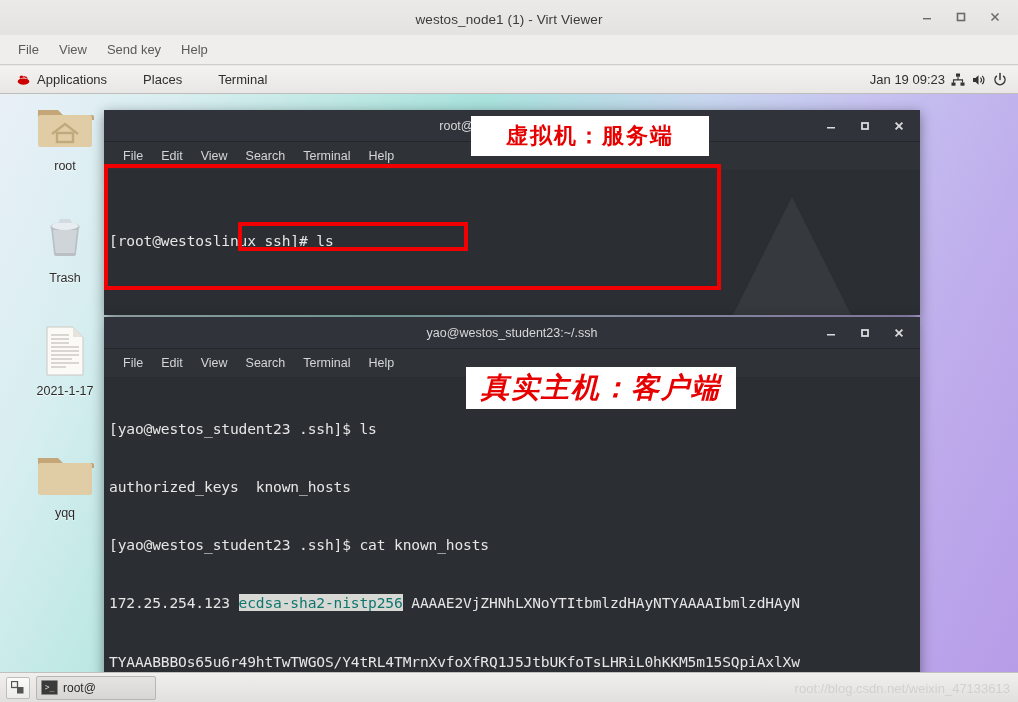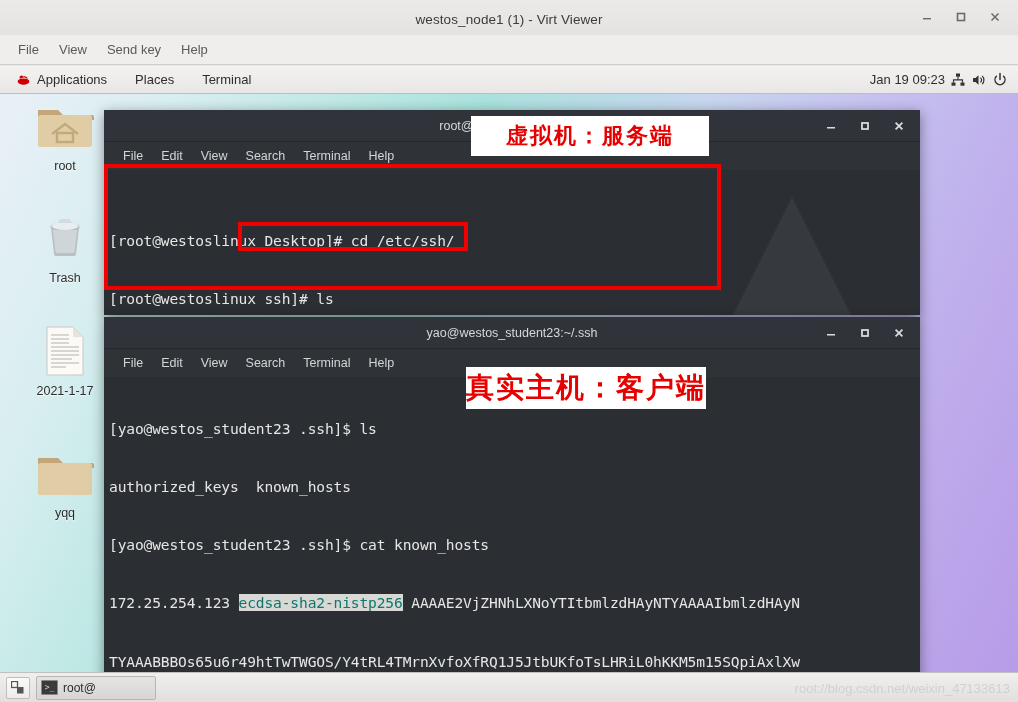--- a/index.html
+++ b/index.html
@@ -53,21 +53,21 @@
   }
 
   
   .gnome-panel {
     position: absolute; left: 0; top: 66px;
     width: 1018px; height: 28px;
     background: linear-gradient(to bottom,#f3f2f0 0%, #e9e7e5 100%);
     border-bottom: 1px solid #bfbdba;
     display: flex; align-items: center;
   }
-  .gp-left { display: flex; align-items: center; gap: 8px; padding-left: 6px; }
+  .gp-left { display: flex; align-items: center; gap: 16px; padding-left: 6px; }
   .gp-item {
     font-size: 13px; color: #2e2e2e;
     padding: 2px 10px; cursor: default;
     display: flex; align-items: center; gap: 6px;
   }
   .redhat-icon { width: 15px; height: 15px; display:block; }
   .gp-right {
     margin-left: auto; display: flex; align-items: center;
     gap: 4px; padding-right: 10px;
   }
@@ -374,21 +374,20 @@
         <span class="tm-item">Edit</span>
         <span class="tm-item">View</span>
         <span class="tm-item">Search</span>
         <span class="tm-item">Terminal</span>
         <span class="tm-item">Help</span>
       </div>
       <div class="term-body" style="height:144px;">
         <svg class="ghost" viewBox="0 0 200 150">
           <path d="M40 140 L100 20 L160 140 Z" fill="#ffffff"></path>
         </svg>
-        <div class="tline">[root@westoslinux Desktop]# cd /etc/ssh/</div>
         <div class="tline">[root@westoslinux ssh]# ls</div>
         
         
         
         
         
       </div>
     </div>
 
     <div class="red-box" style="left:104px; top:70px; width:617px; height:126px;"></div>
@@ -431,21 +430,21 @@
         <div class="tline">authorized_keys  known_hosts</div>
         <div class="tline">[yao@westos_student23 .ssh]$ cat known_hosts</div>
         <div class="tline"><span>172.25.254.123 </span><span class="hl">ecdsa-sha2-nistp256</span><span> AAAAE2VjZHNhLXNoYTItbmlzdHAyNTYAAAAIbmlzdHAyN</span></div>
         <div class="tline">TYAAABBBOs65u6r49htTwTWGOS/Y4tRL4TMrnXvfoXfRQ1J5JtbUKfoTsLHRiL0hKKM5m15SQpiAxlXw</div>
         
         
         
       </div>
     </div>
 
-    <div class="ann-label" style="left:466px; top:273px; width:240px; height:42px; font-size:28px;">真实主机：客户端</div>
+    <div class="ann-label" style="left:466px; top:273px; width:270px; height:42px; font-size:28px;font-style:italic;">真实主机：客户端</div>
 
   </div>
 
   <div class="taskbar">
     <div class="tb-showdesk">
       <svg width="14" height="14" viewBox="0 0 14 14">
         <rect x="0.5" y="0.5" width="6" height="6" fill="none" stroke="#555" stroke-width="1.3"></rect>
         <rect x="6" y="6" width="6.5" height="6.5" fill="#555"></rect>
       </svg>
     </div>

